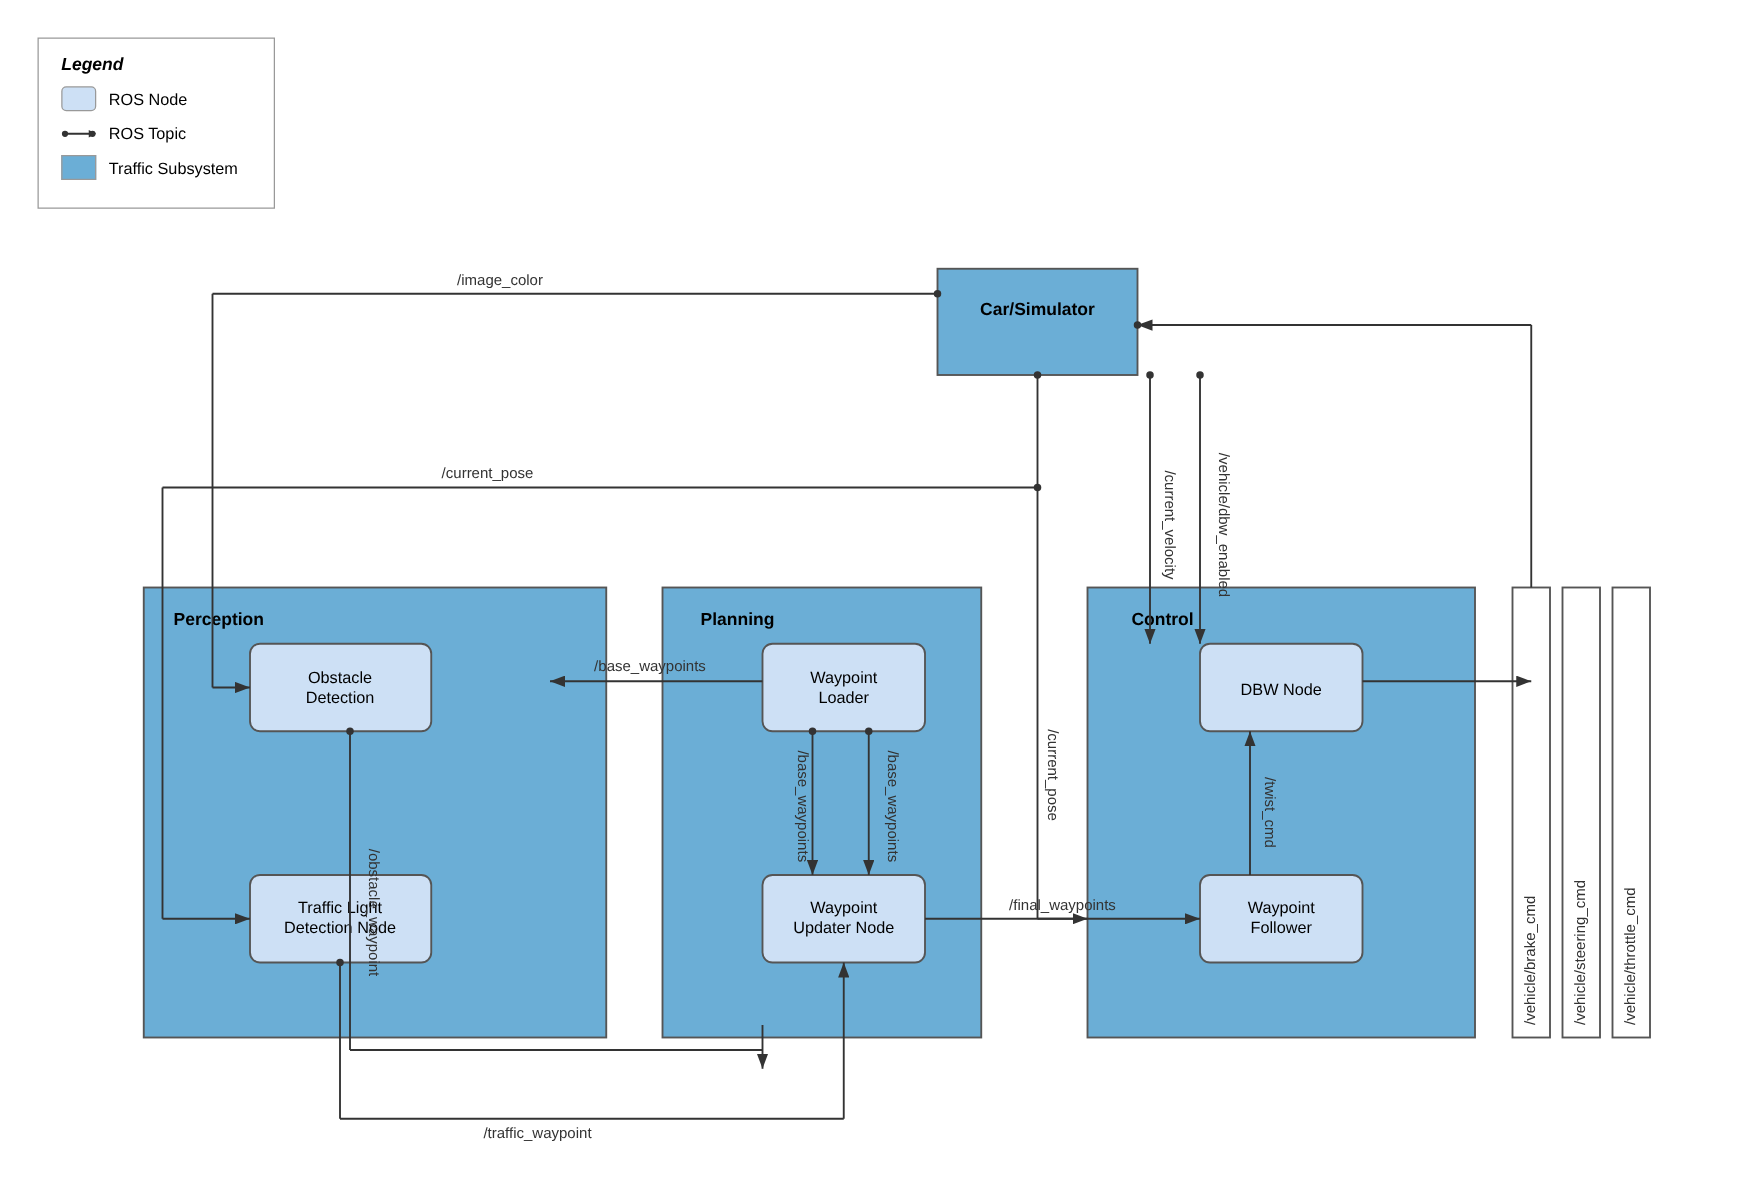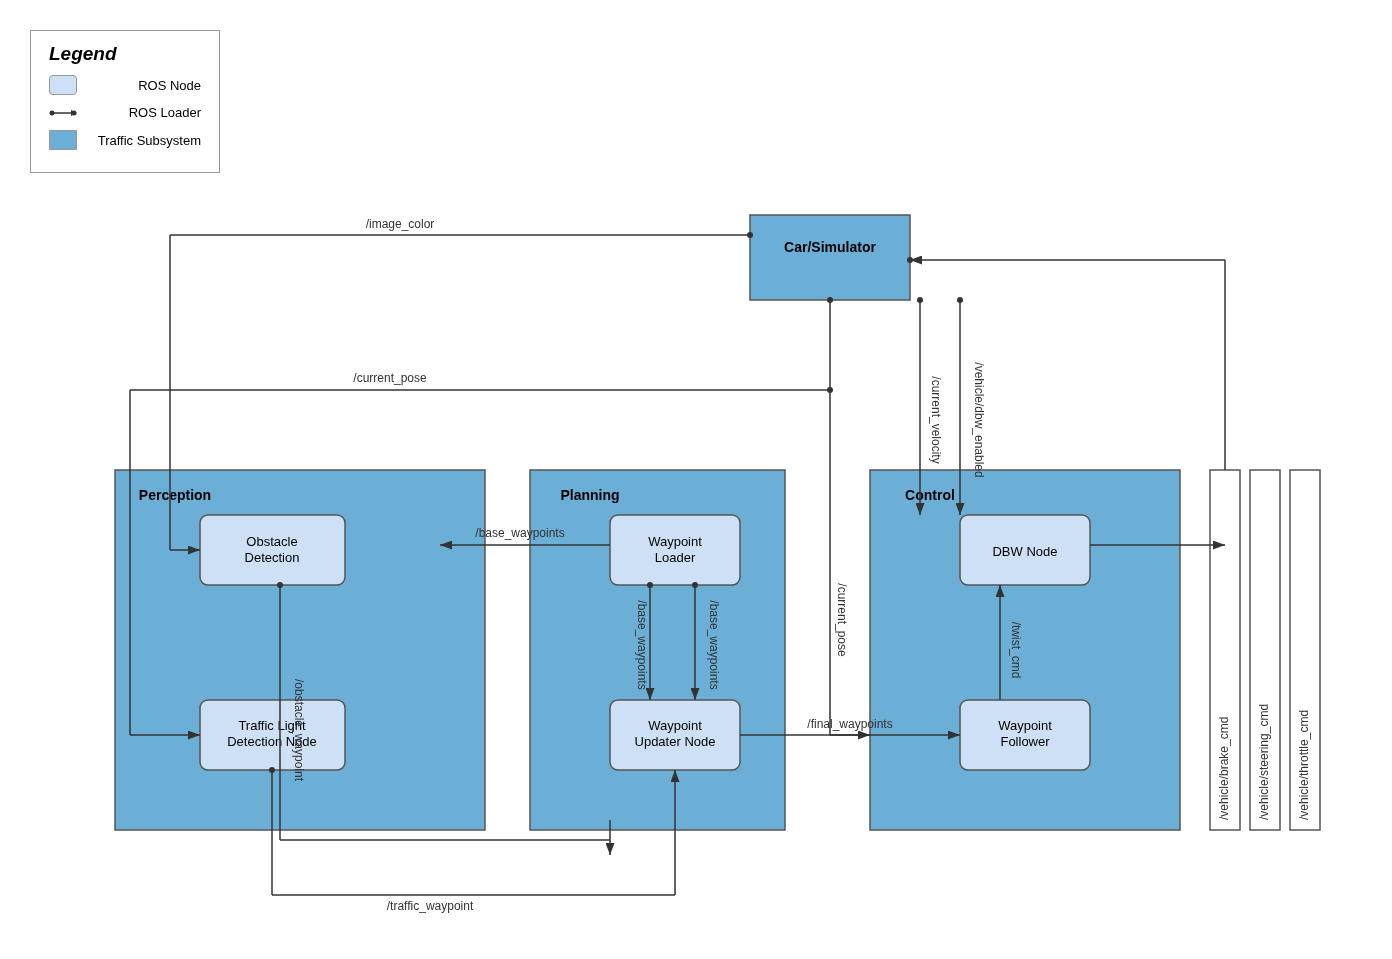--- a/index.html
+++ b/index.html
@@ -17,30 +17,29 @@
       position: absolute;
       top: 30px; left: 30px;
       border: 1px solid #999;
       padding: 12px 18px;
       background: #fff;
       min-width: 190px;
     }
     .legend-title {
       font-style: italic;
       font-weight: bold;
-      font-size: 19px;
+      font-size: 14px;
       margin-bottom: 10px;
     }
     .legend-item {
       display: flex;
       align-items: center;
       margin-bottom: 10px;
       gap: 10px;
       font-size: 13px;
-      justify-content: space-between;
     }
     .legend-ros-node {
       width: 28px; height: 20px;
       background: #cde0f5;
       border: 1px solid #999;
       border-radius: 4px;
       flex-shrink: 0;
     }
     .legend-ros-topic {
       width: 28px; height: 12px;
@@ -73,21 +72,21 @@
   </div>
   <div class="legend-item">
     <div class="legend-ros-topic">
       <svg width="28" height="12" viewBox="0 0 28 12">
         <circle cx="3" cy="6" r="2.5" fill="#333"></circle>
         <line x1="3" y1="6" x2="25" y2="6" stroke="#333" stroke-width="1.5"></line>
         <polygon points="22,3 28,6 22,9" fill="#333"></polygon>
         <circle cx="25" cy="6" r="2.5" fill="#333"></circle>
       </svg>
     </div>
-    <span>ROS Loader</span>
+    <span>ROS Topic</span>
   </div>
   <div class="legend-item">
     <div class="legend-vehicle"></div>
     <span>Traffic Subsystem</span>
   </div>
 </div>
 
 <svg id="main-svg">
   <defs>
     <marker id="arrowhead" markerWidth="8" markerHeight="6" refX="8" refY="3" orient="auto">

